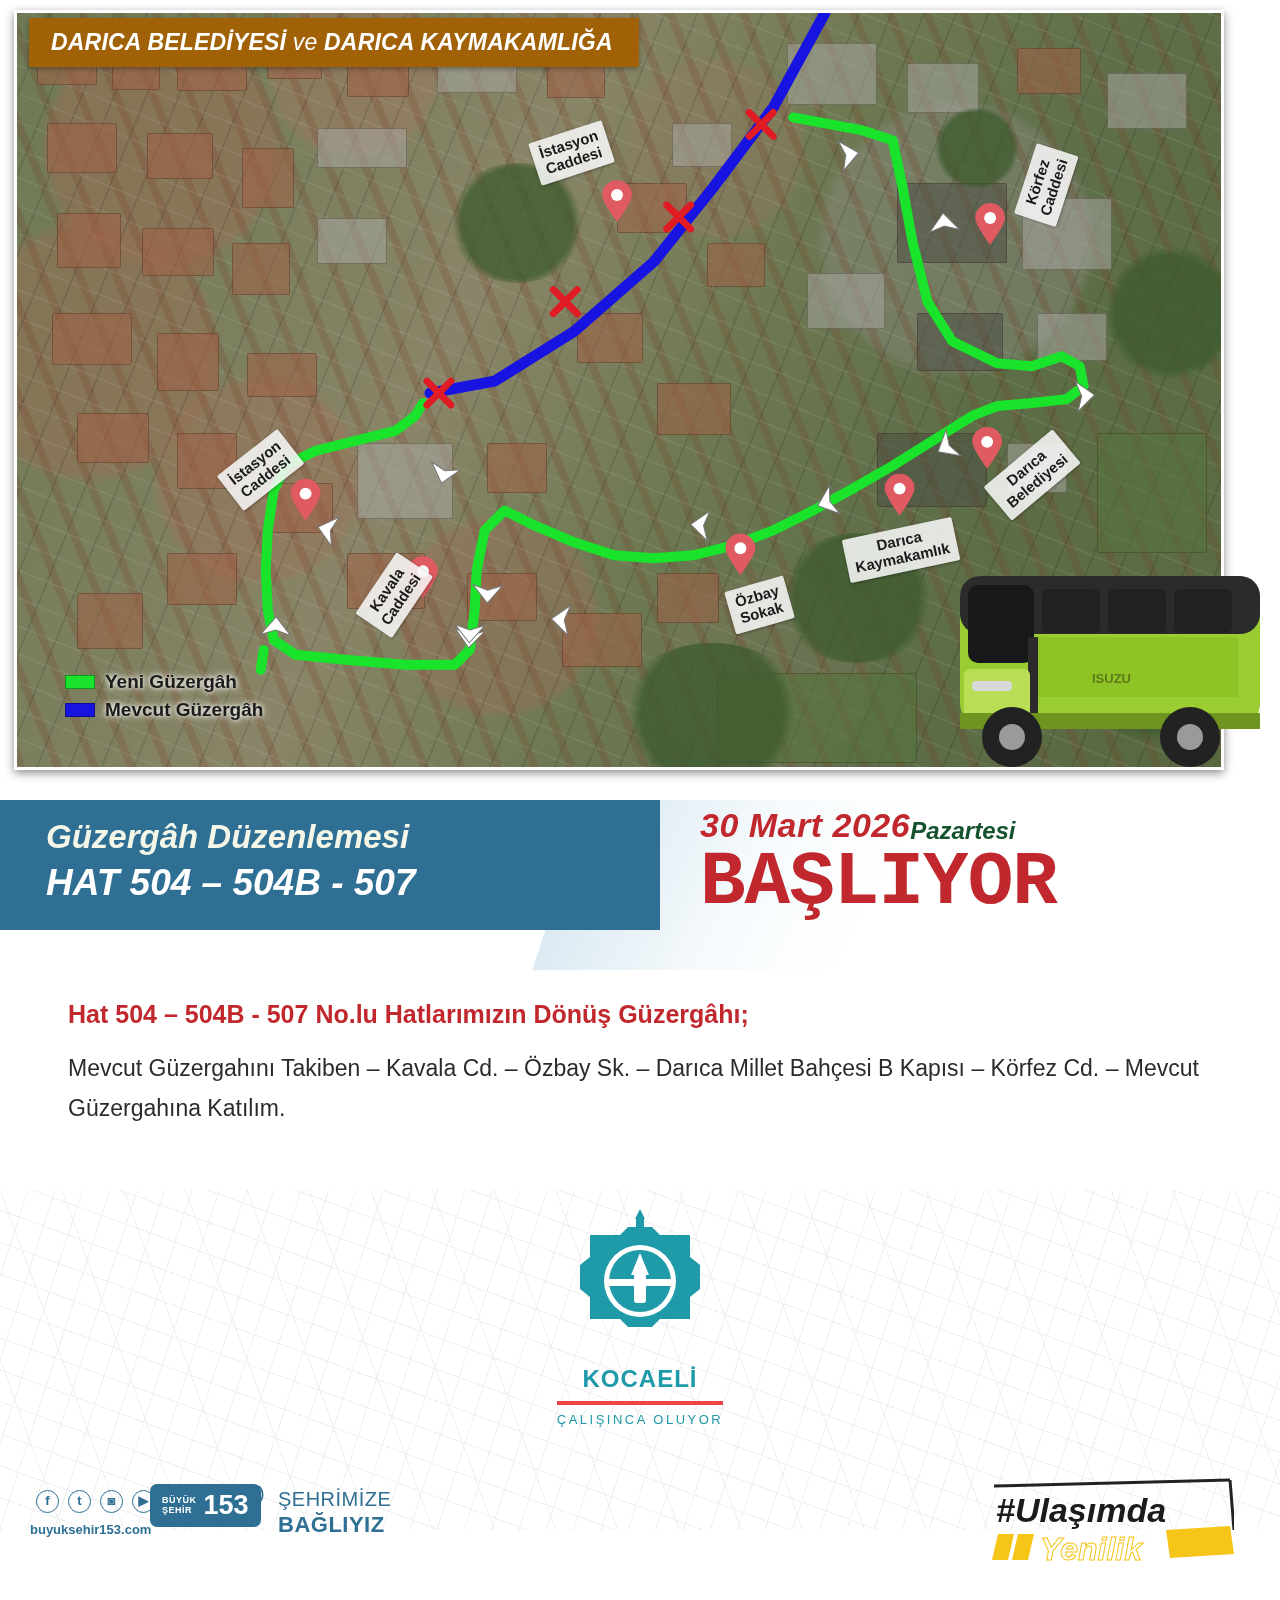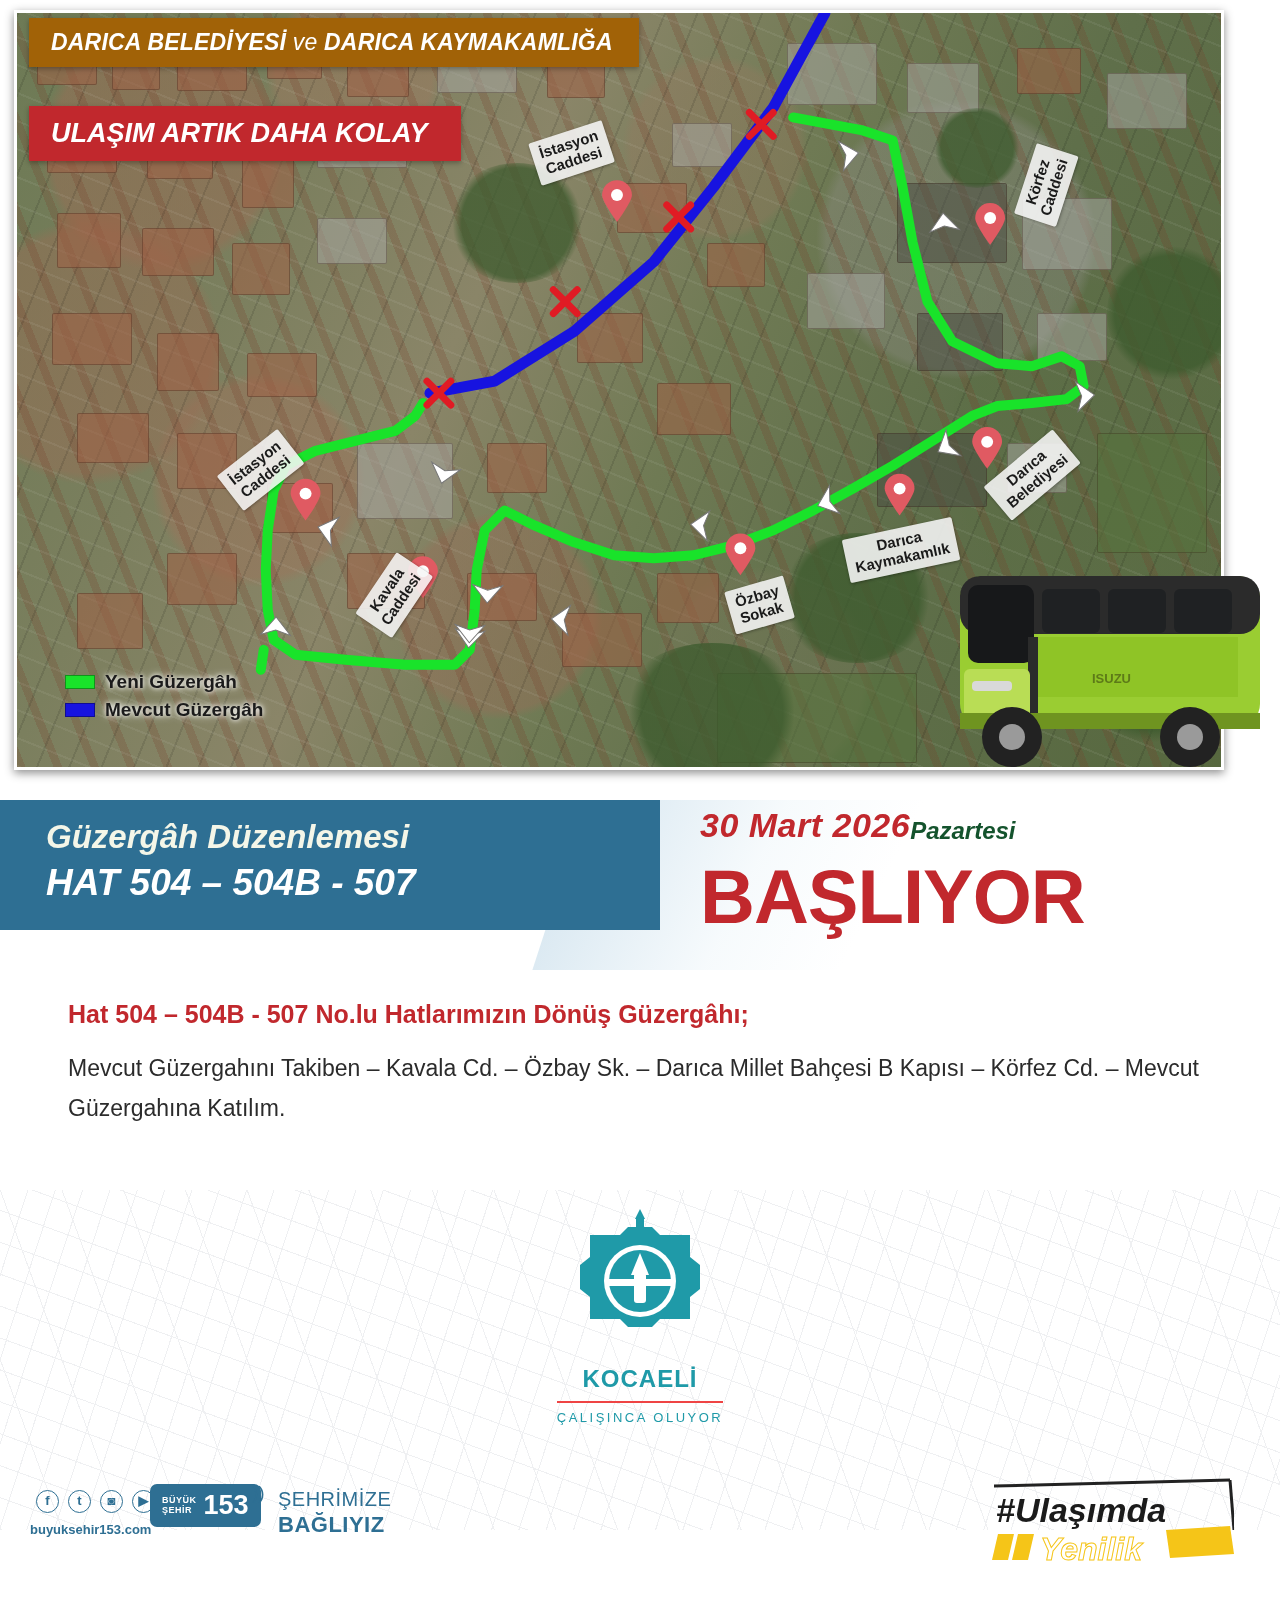--- a/index.html
+++ b/index.html
@@ -168,21 +168,21 @@
   .dateline { display: flex; align-items: flex-end; }
   .date-main {
     font-style: italic; font-weight: bold; font-size: 34px; color: #c1282d;
     letter-spacing: 0.5px;
   }
   .date-day {
     font-style: italic; font-weight: bold; font-size: 24px; color: #14532d;
   }
   .basliyor {
     font-weight: bold; font-size: 76px; color: #c1282d; line-height: 0.95;
-    letter-spacing: -1px; margin-top: 16px;
+    letter-spacing: -1px; margin-top: 2px; font-family: Liberation Mono, monospace;
   }
 
   
   .body-red {
     position: absolute; left: 68px; top: 1000px;
     font-size: 25px; font-weight: bold; color: #c1282d;
   }
   .body-text {
     position: absolute; left: 68px; top: 1048px; width: 1140px;
     font-size: 23px; color: #2b2b2b; line-height: 1.75;
@@ -196,21 +196,21 @@
       repeating-linear-gradient(20deg, #6b7a8a 0 1px, rgba(0,0,0,0) 1px 30px),
       repeating-linear-gradient(108deg, #6b7a8a 0 1px, rgba(0,0,0,0) 1px 26px),
       repeating-linear-gradient(70deg, #6b7a8a 0 1px, rgba(0,0,0,0) 1px 58px);
     pointer-events: none;
   }
 
   
   .logo { position: absolute; left: 50%; top: 1205px; transform: translateX(-50%); text-align: center; width: 420px; }
   .logo-title1 { font-size: 24px; color: #1f9aa8; letter-spacing: 1px; font-weight: bold; margin-top: 6px;}
   .logo-title2 { font-size: 32px; color: #1f9aa8; letter-spacing: 1.5px; font-weight: bold; }
-  .logo-sub { font-size: 13px; color: #1f9aa8; letter-spacing: 2.5px; margin-top: 8px; border-top: 2px solid #ef4444; display:inline-block; padding-top: 7px;}
+  .logo-sub { font-size: 13px; color: #1f9aa8; letter-spacing: 2.5px; margin-top: 8px; border-top: 4px solid #ef4444; display:inline-block; padding-top: 7px;}
 
   
   .footer { position: absolute; left: 0; top: 1470px; width: 1280px; height: 120px; }
   .social { position: absolute; left: 36px; top: 20px; display: flex; gap: 9px; }
   .sico {
     width: 23px; height: 23px; border-radius: 50%;
     border: 1.6px solid #2e6f93; color: #2e6f93;
     font-size: 13px; line-height: 20px; text-align: center; font-weight: bold;
   }
   .site { position: absolute; left: 30px; top: 52px; font-size: 13px; color: #2e6f93; font-weight: bold; }
@@ -387,21 +387,20 @@
       <div class="maplabel" style="left:712px; top:570px; transform: rotate(-16deg);">Özbay
 Sokak</div>
       <div class="maplabel" style="left:828px; top:515px; transform: rotate(-12deg);">Darıca
 Kaymakamlık</div>
       <div class="maplabel" style="left:970px; top:440px; transform: rotate(-40deg);">Darıca
 Belediyesi</div>
 
       <div class="banner-top">
         <span>DARICA BELEDİYESİ</span><span class="light"> ve </span><span>DARICA KAYMAKAMLIĞA</span>
       </div>
-      <div class="banner-red">ULAŞIM ARTIK DAHA KOLAY</div>
 
       <div class="legend">
         <div class="legend-row">
           <span class="swatch new"></span>
           <span>Yeni Güzergâh</span>
         </div>
         <div class="legend-row">
           <span class="swatch cur"></span>
           <span>Mevcut Güzergâh</span>
         </div>

